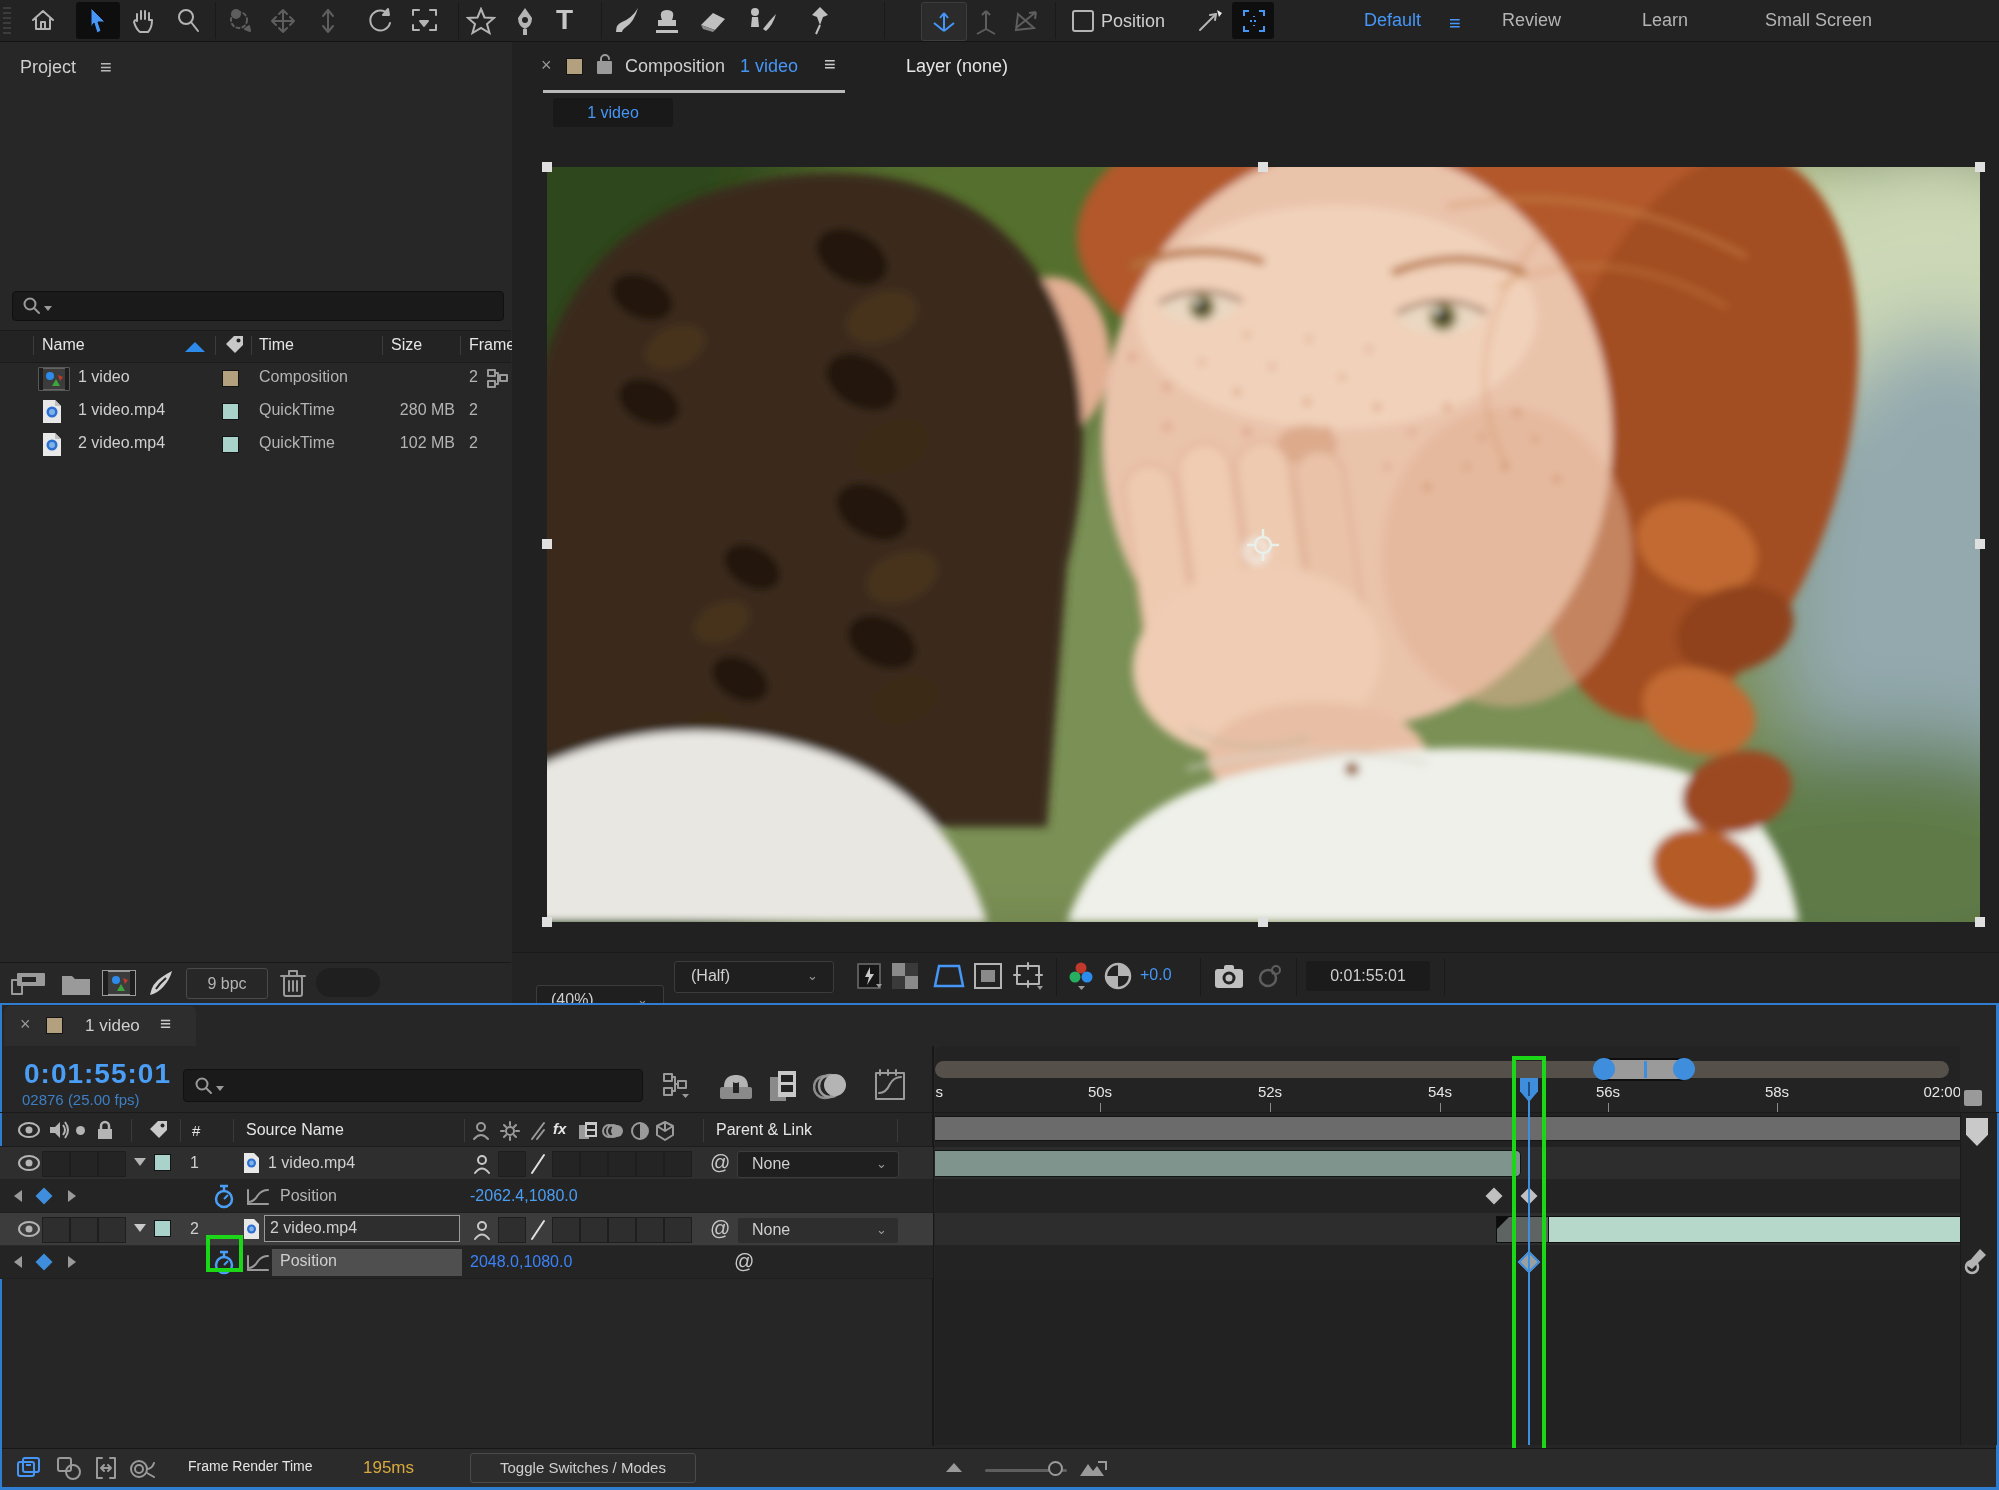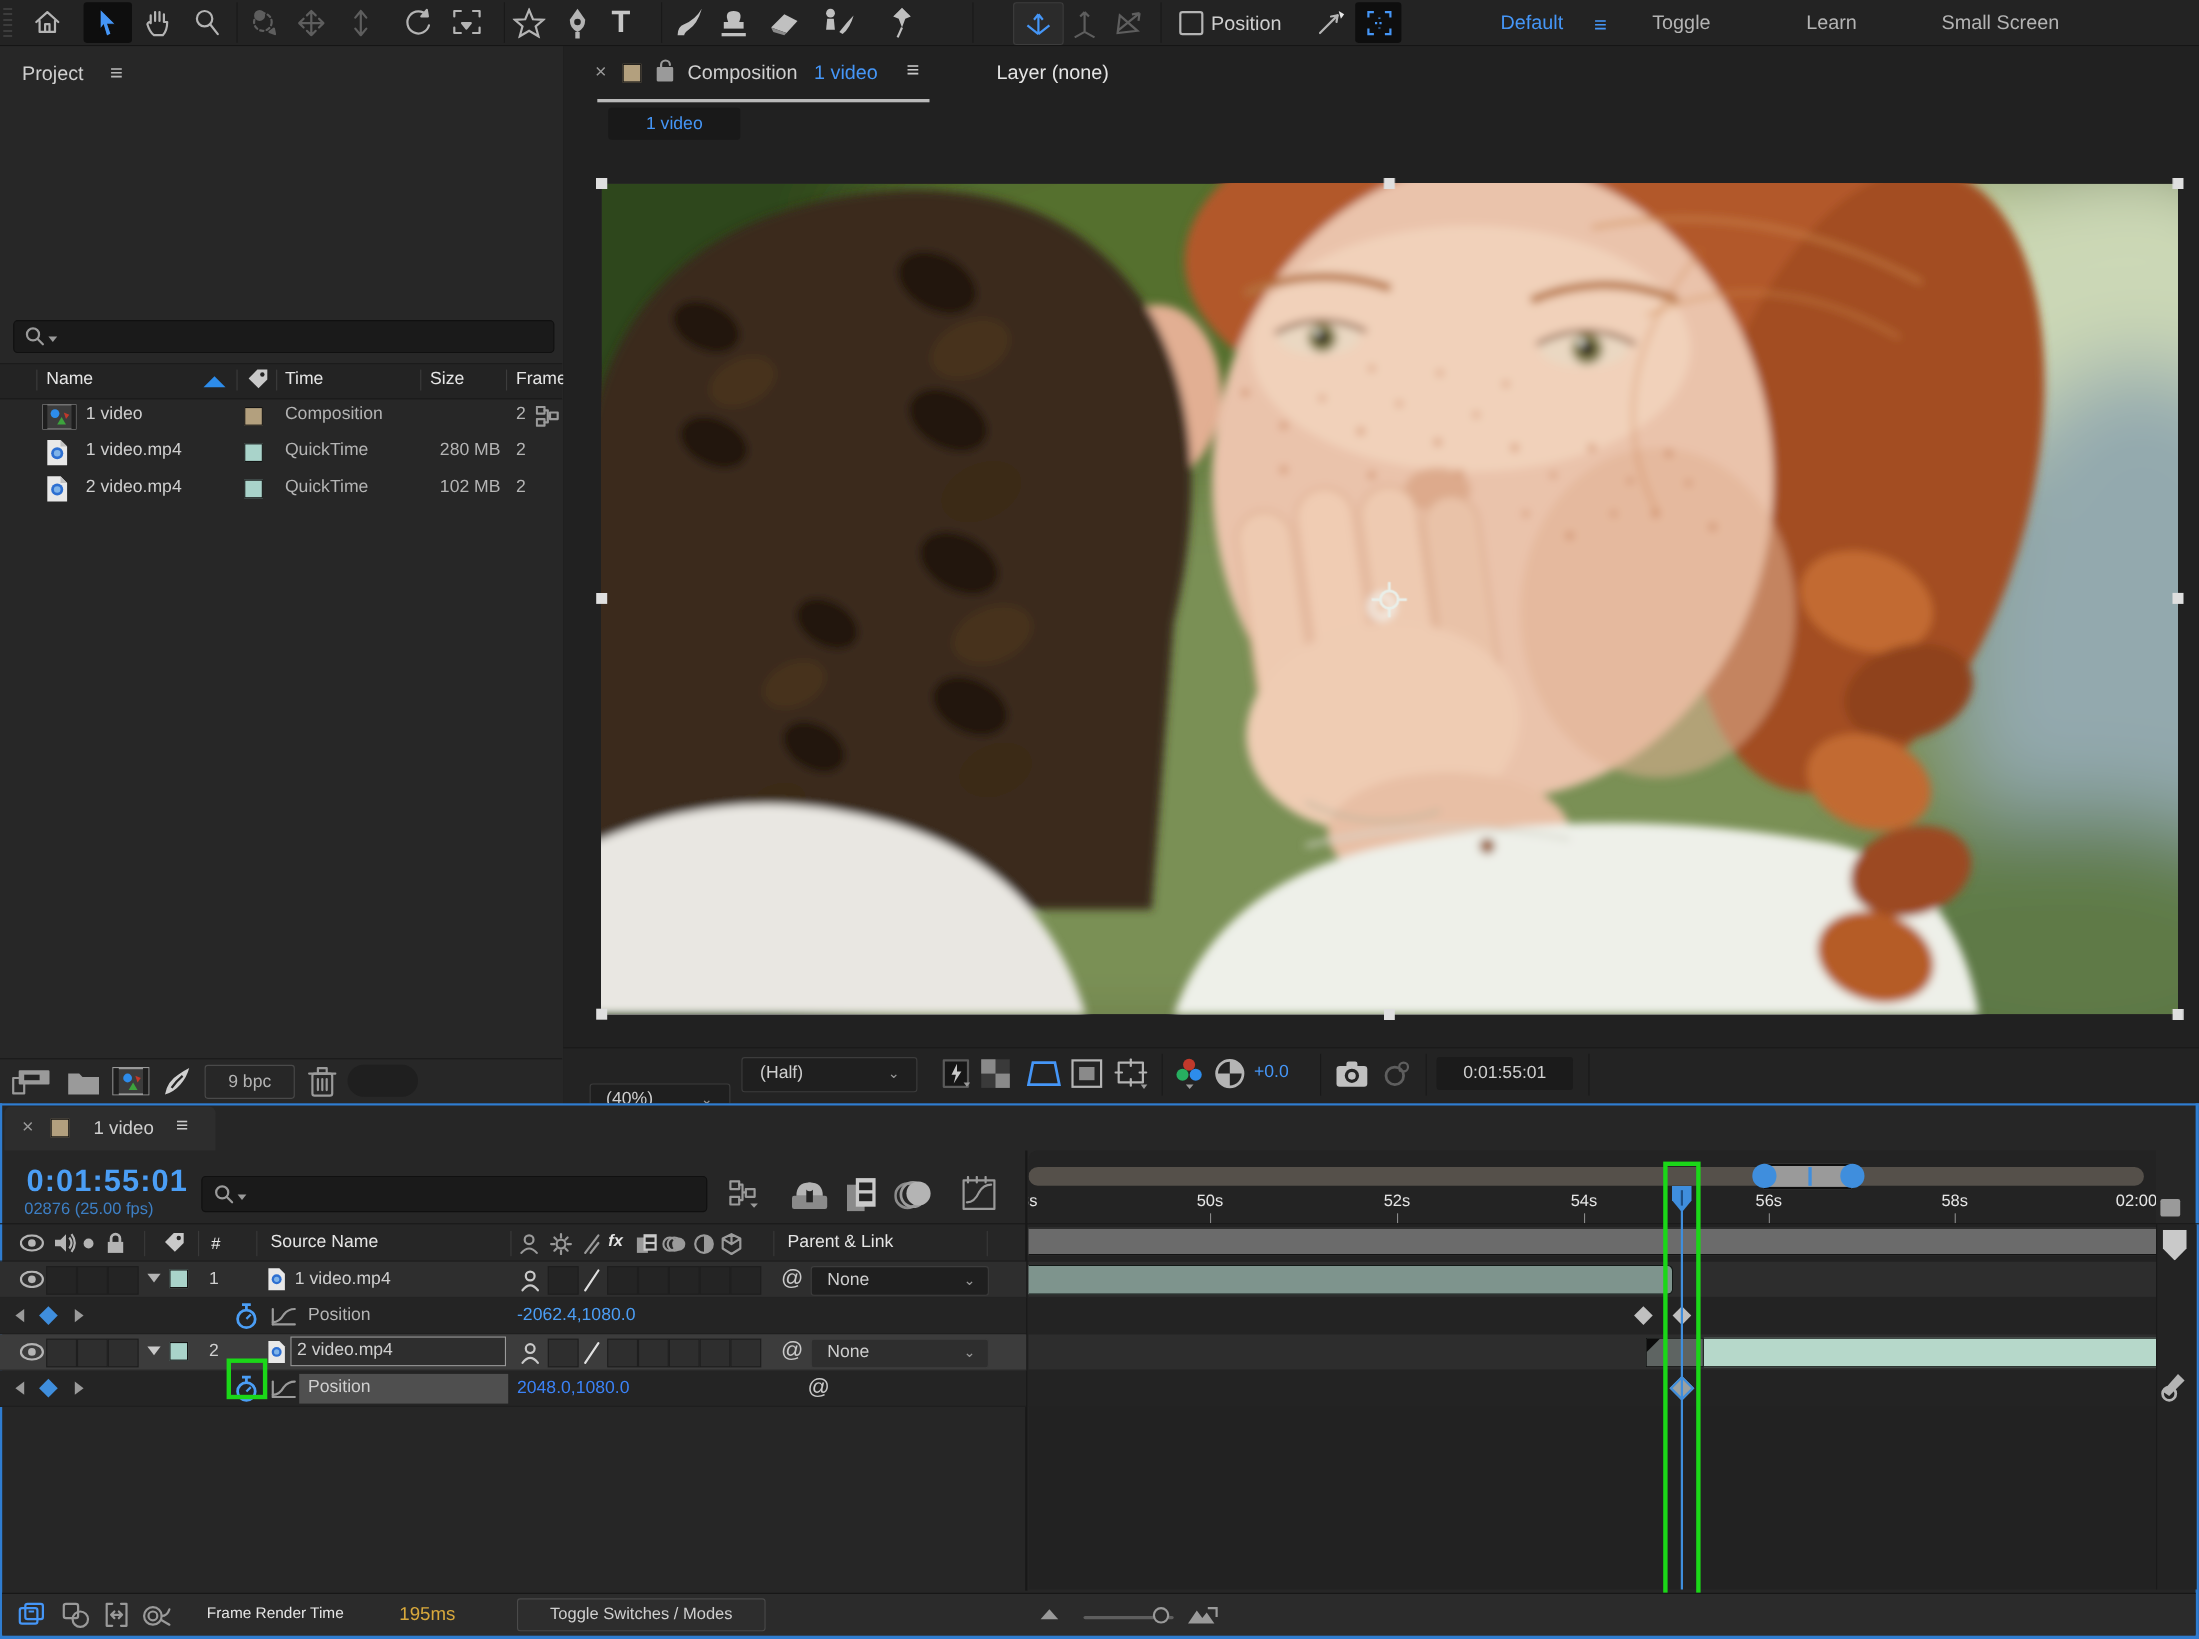--- a/index.html
+++ b/index.html
@@ -114,21 +114,21 @@
       <path d="M20,6 l-6,1 M20,6 l-1,6"></path>
       <path d="M21,2 l5,3 -3,4 z" fill="#e8e8e8" stroke="none"></path>
     </svg>
   <div class="a" style="left:1232px;top:2px;width:42px;height:37px;background:#0e0e0e;border-radius:3px;"></div>
   <svg class="a" style="left:1241px;top:8px;stroke:#4596f7;fill:none;stroke-width:2;" width="26" height="26">
       <path d="M3,8 L3,3 L8,3 M18,3 L23,3 L23,8 M23,18 L23,23 L18,23 M8,23 L3,23 L3,18"></path>
       <path d="M9,13 h2 M13,13 h2 M13,9 v-1 M13,18 v-1" stroke-dasharray="2 2"></path>
     </svg>
   <div class="a t blue" style="left:1364px;top:10px;font-size:18px;">Default</div>
   <div class="a" style="left:1449px;top:12px;color:#4596f7;font-size:20px;">≡</div>
-  <div class="a t" style="left:1502px;top:10px;font-size:18px;">Toggle</div>
+  <div class="a t" style="left:1502px;top:10px;font-size:18px;">Review</div>
   <div class="a t" style="left:1642px;top:10px;font-size:18px;">Learn</div>
   <div class="a t" style="left:1765px;top:10px;font-size:18px;text-align:right;">Small Screen</div>
 
   <div class="a" style="left:0;top:42px;width:512px;height:961px;background:#272727;border-right:1px solid #1a1a1a;"></div>
   <div class="a t lt" style="left:20px;top:57px;font-size:18px;">Project</div>
   <div class="a" style="left:100px;top:56px;font-size:20px;color:#b9b9b9;">≡</div>
   <div class="a" style="left:12px;top:291px;width:490px;height:28px;background:#1a1a1a;border:1px solid #101010;border-radius:4px;"></div>
   <svg class="a ic" style="left:22px;top:296px;stroke:#9a9a9a;" width="20" height="20">
       <circle cx="8" cy="8" r="5.5"></circle>
       <line x1="12" y1="12" x2="17" y2="17"></line>

